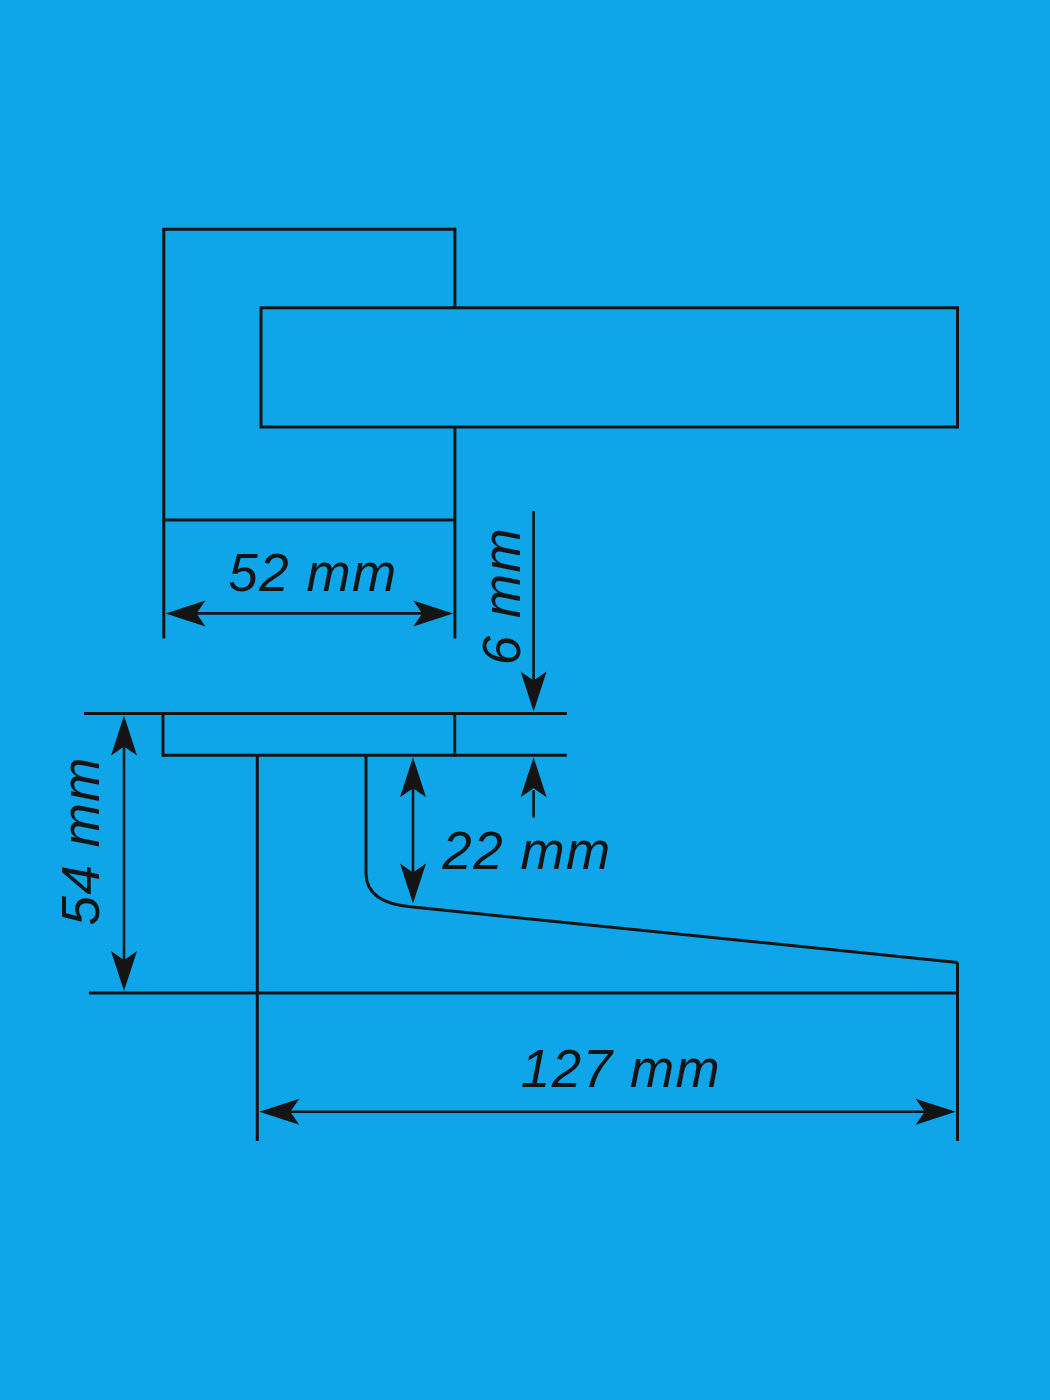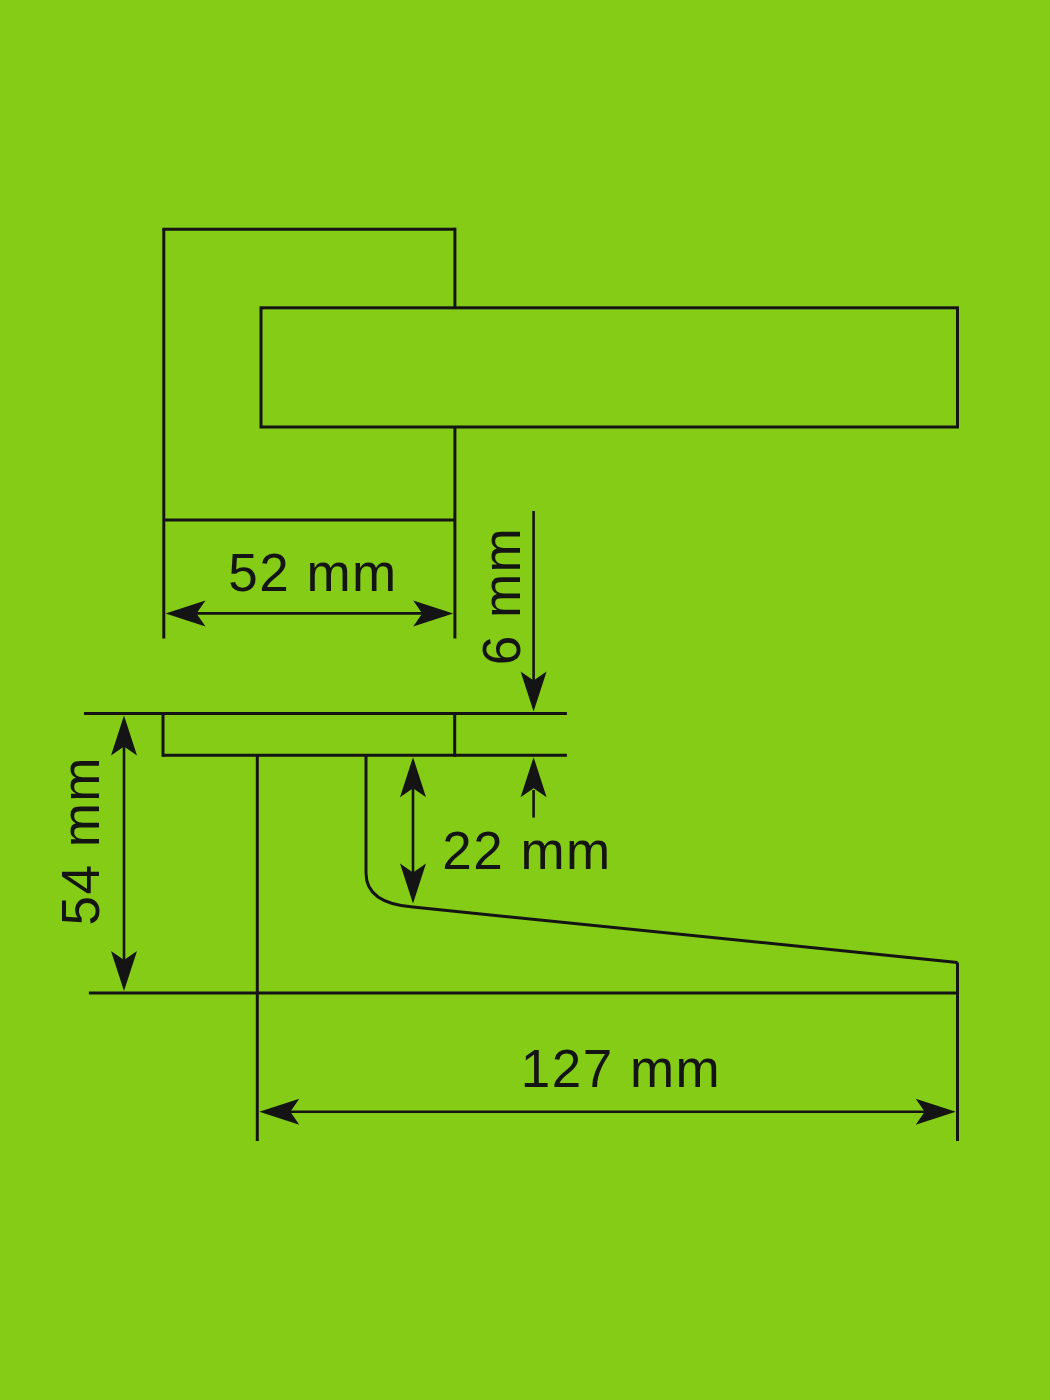--- a/index.html
+++ b/index.html
@@ -4,22 +4,23 @@
 <style>
   html, body {
     margin: 0;
     padding: 0;
     background: #ffffff;
   }
   .canvas {
     position: relative;
     width: 1050px;
     height: 1400px;
-    background: #84cc16;
+    background: #0ea5e9;
     overflow: hidden;
+    font-style: italic;
   }
   svg text {
     font-family: "Liberation Sans", sans-serif;
     font-size: 53px;
     letter-spacing: 1.5px;
     fill: #141414;
   }
   .obj {
     stroke: #141414;
     stroke-width: 3;

